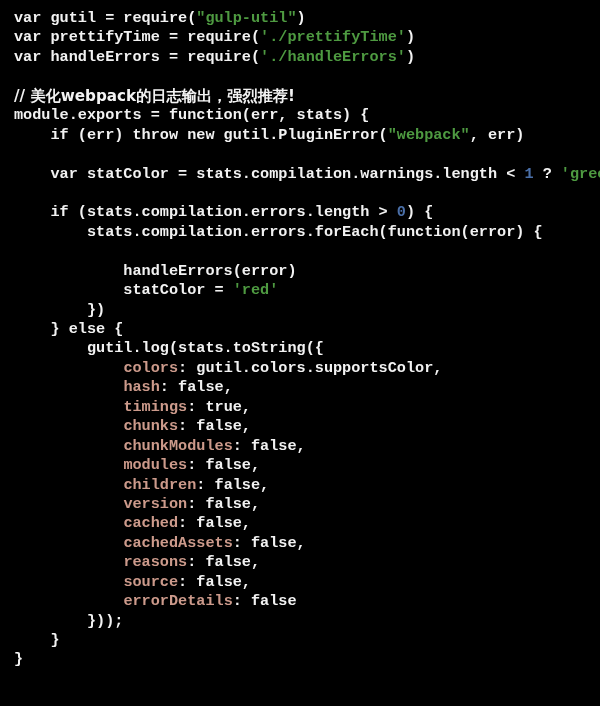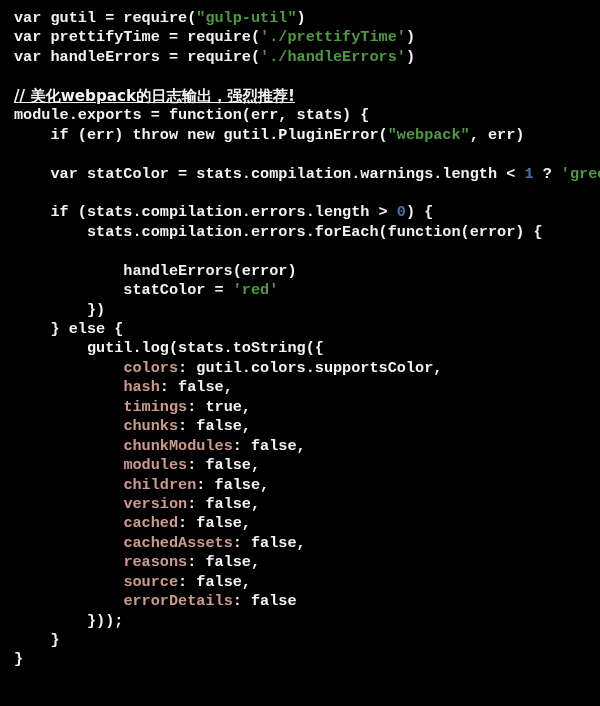--- a/index.html
+++ b/index.html
@@ -33,21 +33,21 @@
     white-space: pre;
   }
   .line.blank {
     height: 19.45px;
   }
   
   .tok-plain   { color: #f2f2f2; }
   .tok-string  { color: #4e9a41; }
   .tok-number  { color: #4a6fa8; }
   .tok-key     { color: #cc9a8b; }
-  .tok-comment { color: #f2f2f2; text-decoration: underline; }
+  .tok-comment { color: #f2f2f2; }
   .cjk {
     font-family: "DejaVu Sans", "Liberation Sans", sans-serif;
     font-weight: bold;
   }
 </style>
 </head>
 <body>
 
 <div id="screenshot">
   <div class="code-block" id="code-block"><div class="line"><span class="tok-plain" style="color: rgb(242, 242, 242);">var gutil = require(</span><span class="tok-string" style="color: rgb(78, 154, 65);">"gulp-util"</span><span class="tok-plain" style="color: rgb(242, 242, 242);">)</span></div><div class="line"><span class="tok-plain" style="color: rgb(242, 242, 242);">var prettifyTime = require(</span><span class="tok-string" style="color: rgb(78, 154, 65);">'./prettifyTime'</span><span class="tok-plain" style="color: rgb(242, 242, 242);">)</span></div><div class="line"><span class="tok-plain" style="color: rgb(242, 242, 242);">var handleErrors = require(</span><span class="tok-string" style="color: rgb(78, 154, 65);">'./handleErrors'</span><span class="tok-plain" style="color: rgb(242, 242, 242);">)</span></div><div class="line blank">&nbsp;</div><div class="line"><span class="tok-comment cjk" style="color: rgb(242, 242, 242);">// 美化webpack的日志输出，强烈推荐!</span></div><div class="line"><span class="tok-plain" style="color: rgb(242, 242, 242);">module.exports = function(err, stats) {</span></div><div class="line"><span class="tok-plain" style="color: rgb(242, 242, 242);">    if (err) throw new gutil.PluginError(</span><span class="tok-string" style="color: rgb(78, 154, 65);">"webpack"</span><span class="tok-plain" style="color: rgb(242, 242, 242);">, err)</span></div><div class="line blank">&nbsp;</div><div class="line"><span class="tok-plain" style="color: rgb(242, 242, 242);">    var statColor = stats.compilation.warnings.length &lt; </span><span class="tok-number" style="color: rgb(74, 111, 168);">1</span><span class="tok-plain" style="color: rgb(242, 242, 242);"> ? </span><span class="tok-string" style="color: rgb(78, 154, 65);">'green'</span></div><div class="line blank">&nbsp;</div><div class="line"><span class="tok-plain" style="color: rgb(242, 242, 242);">    if (stats.compilation.errors.length &gt; </span><span class="tok-number" style="color: rgb(74, 111, 168);">0</span><span class="tok-plain" style="color: rgb(242, 242, 242);">) {</span></div><div class="line"><span class="tok-plain" style="color: rgb(242, 242, 242);">        stats.compilation.errors.forEach(function(error) {</span></div><div class="line blank">&nbsp;</div><div class="line"><span class="tok-plain" style="color: rgb(242, 242, 242);">            handleErrors(error)</span></div><div class="line"><span class="tok-plain" style="color: rgb(242, 242, 242);">            statColor = </span><span class="tok-string" style="color: rgb(78, 154, 65);">'red'</span></div><div class="line"><span class="tok-plain" style="color: rgb(242, 242, 242);">        })</span></div><div class="line"><span class="tok-plain" style="color: rgb(242, 242, 242);">    } else {</span></div><div class="line"><span class="tok-plain" style="color: rgb(242, 242, 242);">        gutil.log(stats.toString({</span></div><div class="line"><span class="tok-plain" style="color: rgb(242, 242, 242);">            </span><span class="tok-key" style="color: rgb(204, 154, 139);">colors</span><span class="tok-plain" style="color: rgb(242, 242, 242);">: gutil.colors.supportsColor,</span></div><div class="line"><span class="tok-plain" style="color: rgb(242, 242, 242);">            </span><span class="tok-key" style="color: rgb(204, 154, 139);">hash</span><span class="tok-plain" style="color: rgb(242, 242, 242);">: false,</span></div><div class="line"><span class="tok-plain" style="color: rgb(242, 242, 242);">            </span><span class="tok-key" style="color: rgb(204, 154, 139);">timings</span><span class="tok-plain" style="color: rgb(242, 242, 242);">: true,</span></div><div class="line"><span class="tok-plain" style="color: rgb(242, 242, 242);">            </span><span class="tok-key" style="color: rgb(204, 154, 139);">chunks</span><span class="tok-plain" style="color: rgb(242, 242, 242);">: false,</span></div><div class="line"><span class="tok-plain" style="color: rgb(242, 242, 242);">            </span><span class="tok-key" style="color: rgb(204, 154, 139);">chunkModules</span><span class="tok-plain" style="color: rgb(242, 242, 242);">: false,</span></div><div class="line"><span class="tok-plain" style="color: rgb(242, 242, 242);">            </span><span class="tok-key" style="color: rgb(204, 154, 139);">modules</span><span class="tok-plain" style="color: rgb(242, 242, 242);">: false,</span></div><div class="line"><span class="tok-plain" style="color: rgb(242, 242, 242);">            </span><span class="tok-key" style="color: rgb(204, 154, 139);">children</span><span class="tok-plain" style="color: rgb(242, 242, 242);">: false,</span></div><div class="line"><span class="tok-plain" style="color: rgb(242, 242, 242);">            </span><span class="tok-key" style="color: rgb(204, 154, 139);">version</span><span class="tok-plain" style="color: rgb(242, 242, 242);">: false,</span></div><div class="line"><span class="tok-plain" style="color: rgb(242, 242, 242);">            </span><span class="tok-key" style="color: rgb(204, 154, 139);">cached</span><span class="tok-plain" style="color: rgb(242, 242, 242);">: false,</span></div><div class="line"><span class="tok-plain" style="color: rgb(242, 242, 242);">            </span><span class="tok-key" style="color: rgb(204, 154, 139);">cachedAssets</span><span class="tok-plain" style="color: rgb(242, 242, 242);">: false,</span></div><div class="line"><span class="tok-plain" style="color: rgb(242, 242, 242);">            </span><span class="tok-key" style="color: rgb(204, 154, 139);">reasons</span><span class="tok-plain" style="color: rgb(242, 242, 242);">: false,</span></div><div class="line"><span class="tok-plain" style="color: rgb(242, 242, 242);">            </span><span class="tok-key" style="color: rgb(204, 154, 139);">source</span><span class="tok-plain" style="color: rgb(242, 242, 242);">: false,</span></div><div class="line"><span class="tok-plain" style="color: rgb(242, 242, 242);">            </span><span class="tok-key" style="color: rgb(204, 154, 139);">errorDetails</span><span class="tok-plain" style="color: rgb(242, 242, 242);">: false</span></div><div class="line"><span class="tok-plain" style="color: rgb(242, 242, 242);">        }));</span></div><div class="line"><span class="tok-plain" style="color: rgb(242, 242, 242);">    }</span></div><div class="line"><span class="tok-plain" style="color: rgb(242, 242, 242);">}</span></div></div>

